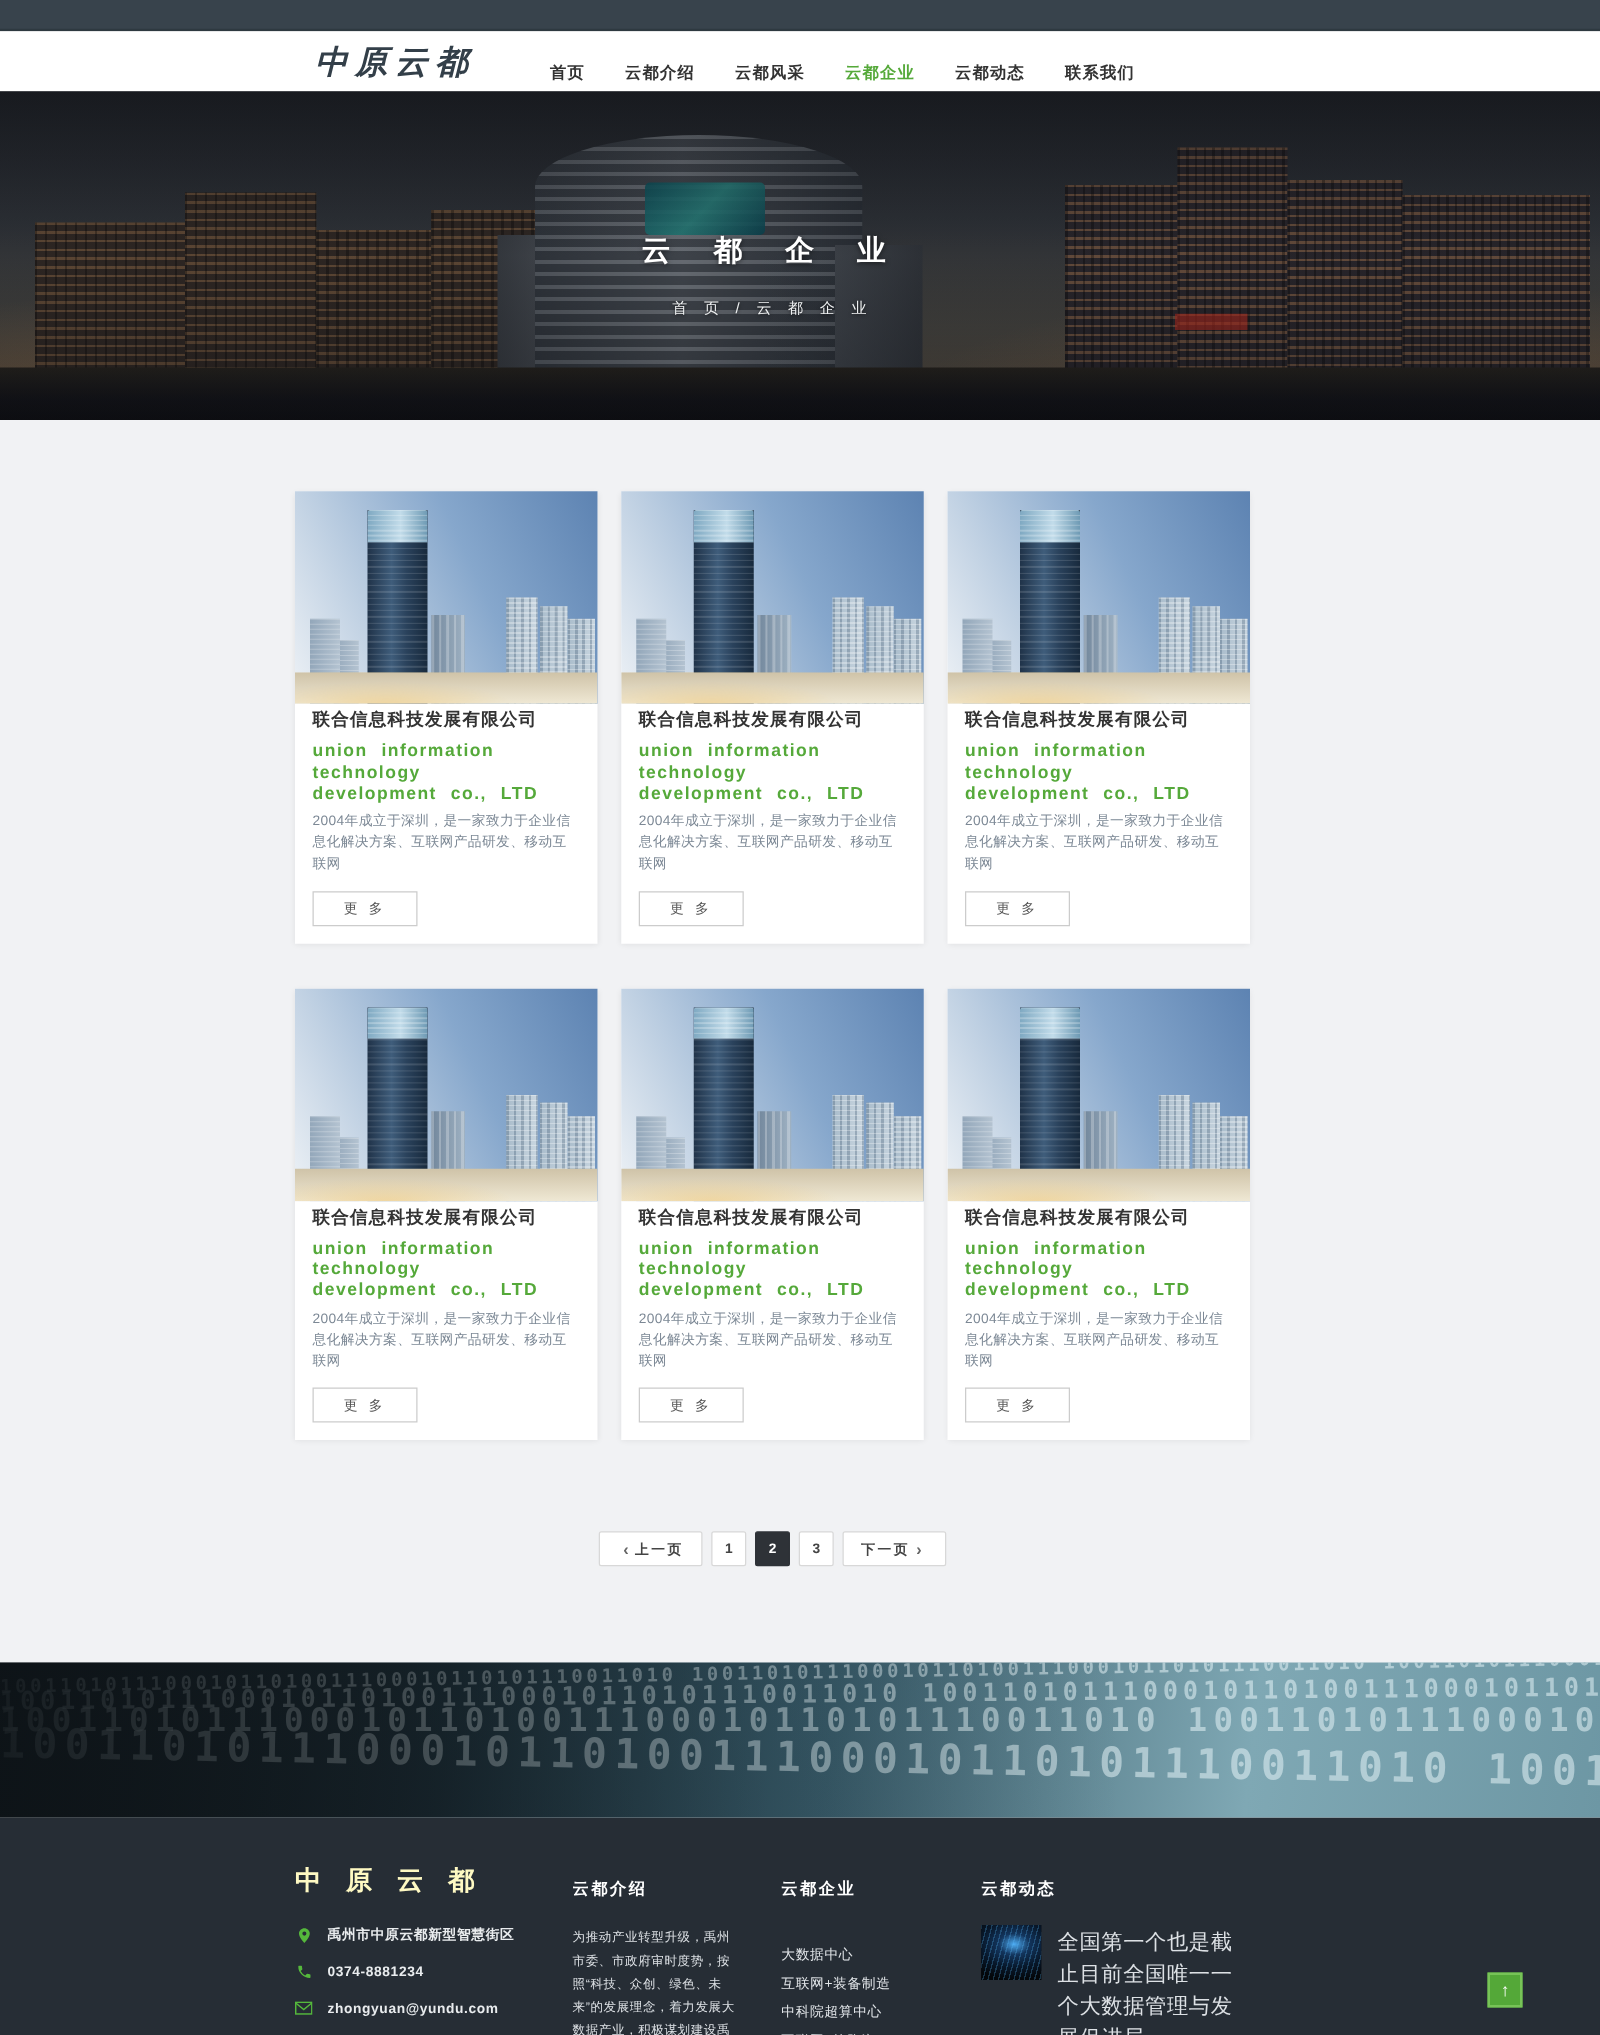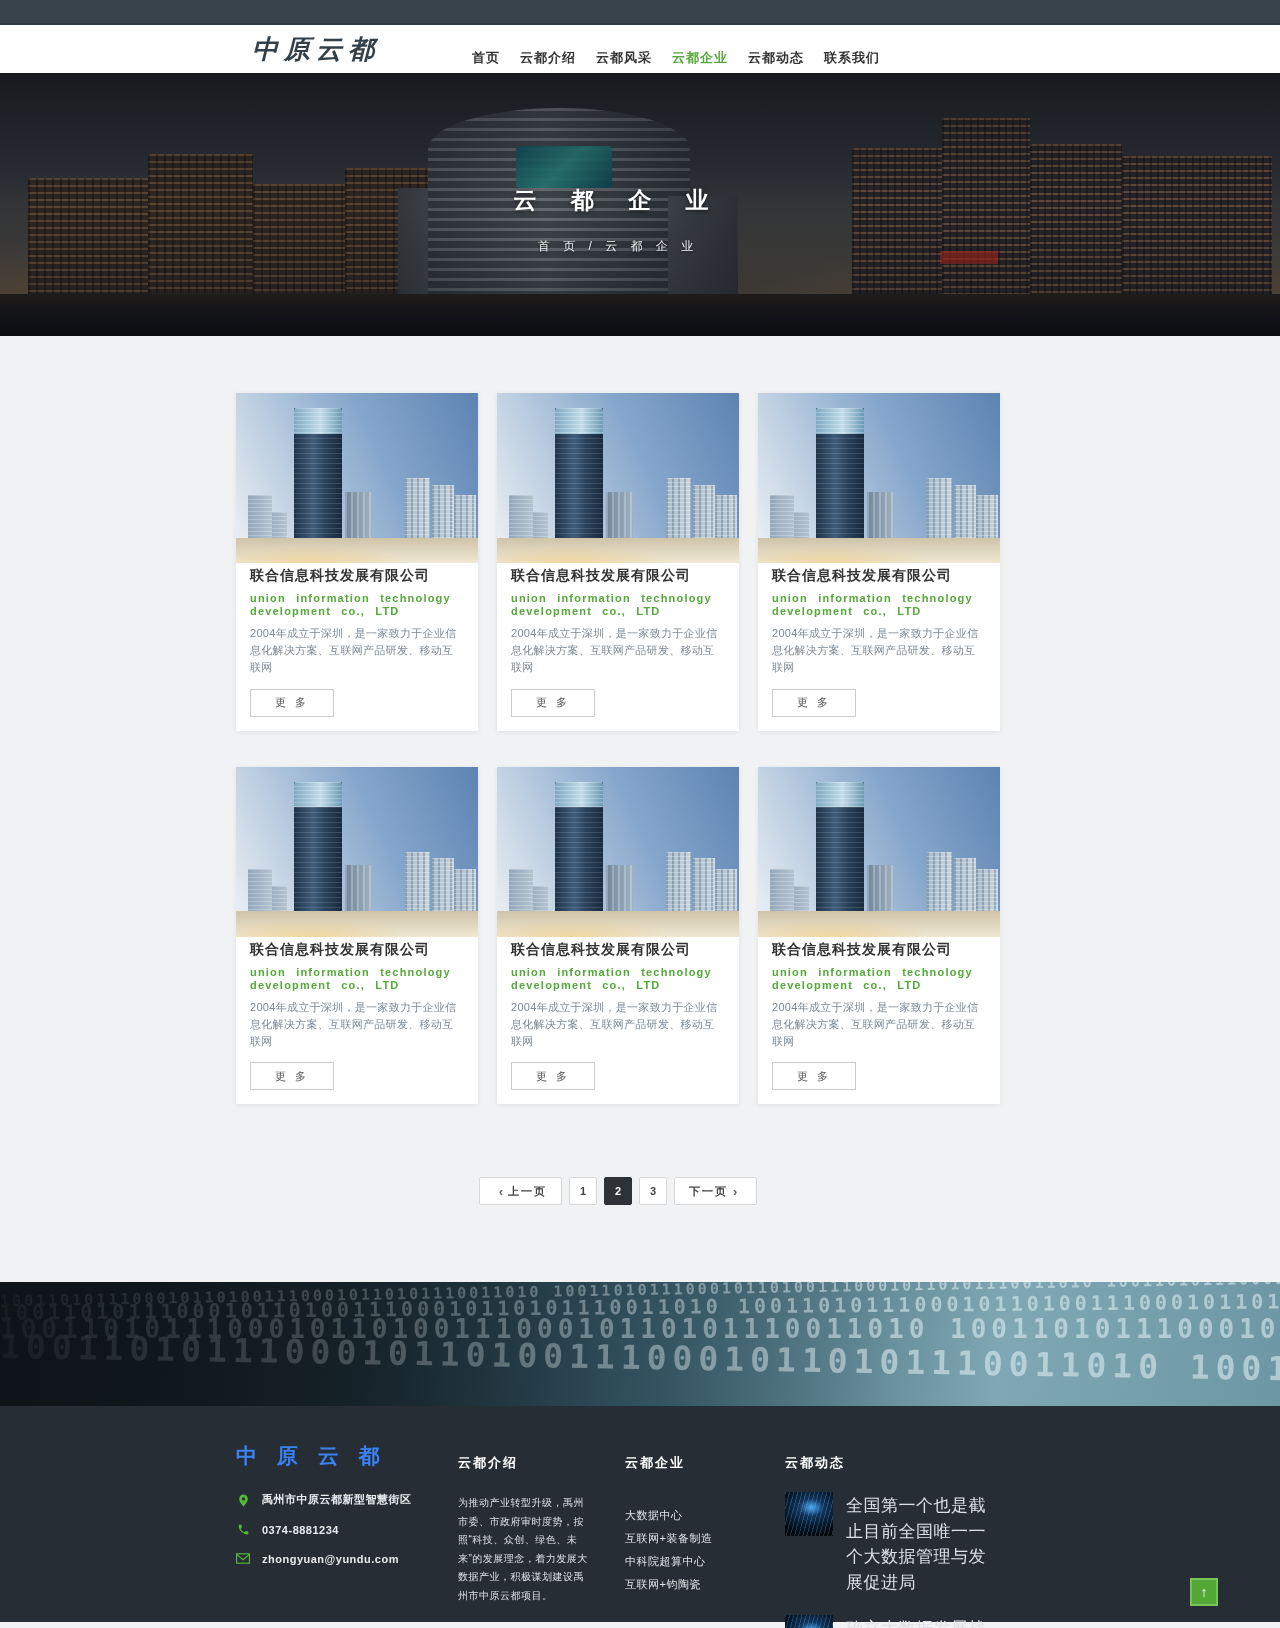--- a/index.html
+++ b/index.html
@@ -10,21 +10,21 @@
     background:#f1f2f4;
   }
   i { display:block; position:absolute; }
 
   
   .topbar { height:25px; background:#38434c; border-bottom:2px solid #2e3940; }
   .nav { height:48px; background:#fff; display:flex; align-items:center; }
   .nav-inner { width:764px; margin-left:236px; display:flex; align-items:flex-end; justify-content:space-between; }
   .logo { font-family:"DejaVu Serif","Liberation Serif",serif; font-style:italic; font-weight:bold;
           font-size:26px; color:#333f49; letter-spacing:6px; margin-left:16px; cursor:pointer; white-space:nowrap; }
-  .menu { display:flex; gap:20px; margin-right:120px; }
+  .menu { display:flex; gap:32px; margin-right:92px; }
   .menu a { font-size:13px; color:#333; text-decoration:none; font-weight:bold; letter-spacing:1px; white-space:nowrap; }
   .menu a.active { color:#55a93a; }
 
   
   .hero { position:relative; height:263px; overflow:hidden;
     background:
       radial-gradient(40% 50% at 12% 96%, rgba(226,150,80,.35), transparent 70%),
       radial-gradient(45% 55% at 88% 96%, rgba(226,150,80,.30), transparent 70%),
       linear-gradient(180deg,#23262c 0%,#33373d 40%,#4c4a45 72%,#635646 100%);
   }
@@ -102,21 +102,21 @@
   .cs.l1,.cs.l2 {
     background:
       repeating-linear-gradient(180deg, rgba(255,255,255,.25) 0 1px, transparent 1px 4px),
       linear-gradient(90deg,#93a7ba,#b4c3d1); }
   .cs.pod { left:0; right:0; height:15%;
     background:
       radial-gradient(60% 100% at 30% 100%, rgba(240,200,120,.55), transparent 70%),
       linear-gradient(180deg,#cfc3a8,#efe8d4); }
   .card-body { padding:4px 14px 14px; }
   .card-title { margin:0; font-size:14px; font-weight:bold; color:#333; letter-spacing:1px; }
-  .card-sub { margin-top:7px; color:#55a93a; font-size:11px; font-weight:bold;
+  .card-sub { margin-top:7px; color:#55a93a; font-size:14px; font-weight:bold;
               letter-spacing:1.2px; word-spacing:6px; line-height:1.2; }
   .card-desc { margin:7px 0 0; font-size:11px; color:#7c8895; line-height:1.55; letter-spacing:.3px; }
   .more-btn { margin-top:12px; width:84px; height:28px; background:#fff; border:1px solid #ccc;
               color:#555; font-size:11px; letter-spacing:3px; cursor:pointer;
               font-family:inherit; }
 
   
   .pagination { margin-top:73px; display:flex; justify-content:center; align-items:center; gap:7px; }
   .pg { height:28px; min-width:28px; background:#fff; border:1px solid #d8d8d8; border-radius:2px;
         font-size:11px; color:#444; font-weight:bold; display:flex; align-items:center; justify-content:center;
@@ -134,21 +134,21 @@
   .b0 { font-size:15px; letter-spacing:3px; transform:rotate(-1deg); }
   .b1 { font-size:20px; letter-spacing:4px; transform:rotate(-.5deg); }
   .b2 { font-size:26px; letter-spacing:5px; }
   .b3 { font-size:33px; letter-spacing:6px; transform:rotate(1deg); }
   .strip-shade { position:absolute; top:0; left:0; right:0; bottom:0;
     background:linear-gradient(90deg, rgba(13,19,23,.92) 0%, rgba(13,19,23,.60) 25%, rgba(20,40,50,.25) 48%, rgba(0,0,0,0) 70%); }
 
   
   .footer { background:#262d35; height:216px; padding:34px 0 0 236px; display:flex; }
   .f-col-brand { width:222px; }
-  .f-brand { font-size:21px; font-weight:bold; color:#3b82f6; letter-spacing:7px; margin-top:2px; }
+  .f-brand { font-size:21px; font-weight:bold; color:#fef9c3; letter-spacing:7px; margin-top:2px; }
   .f-row { display:flex; align-items:flex-end; gap:12px; font-size:11px; font-weight:bold;
            color:#e9ecee; letter-spacing:.5px; margin-top:15px; }
   .f-row.first { margin-top:22px; }
   .f-ico { width:14px; height:14px; flex:none; display:flex; align-items:center; justify-content:center; }
   .f-col h4 { margin:14px 0 0; font-size:13px; font-weight:bold; color:#fff; letter-spacing:2px; }
   .f-col-about { width:132px; margin-right:35px; }
   .f-col-about p { margin:22px 0 0; font-size:10px; line-height:1.85; color:#dde1e5; letter-spacing:.5px; }
   .f-col-links { width:125px; margin-right:35px; }
   .f-col-links a { display:block; margin-top:8px; font-size:11px; color:#e2e6e9; text-decoration:none; letter-spacing:.5px; }
   .f-col-links a.first { margin-top:36px; }

